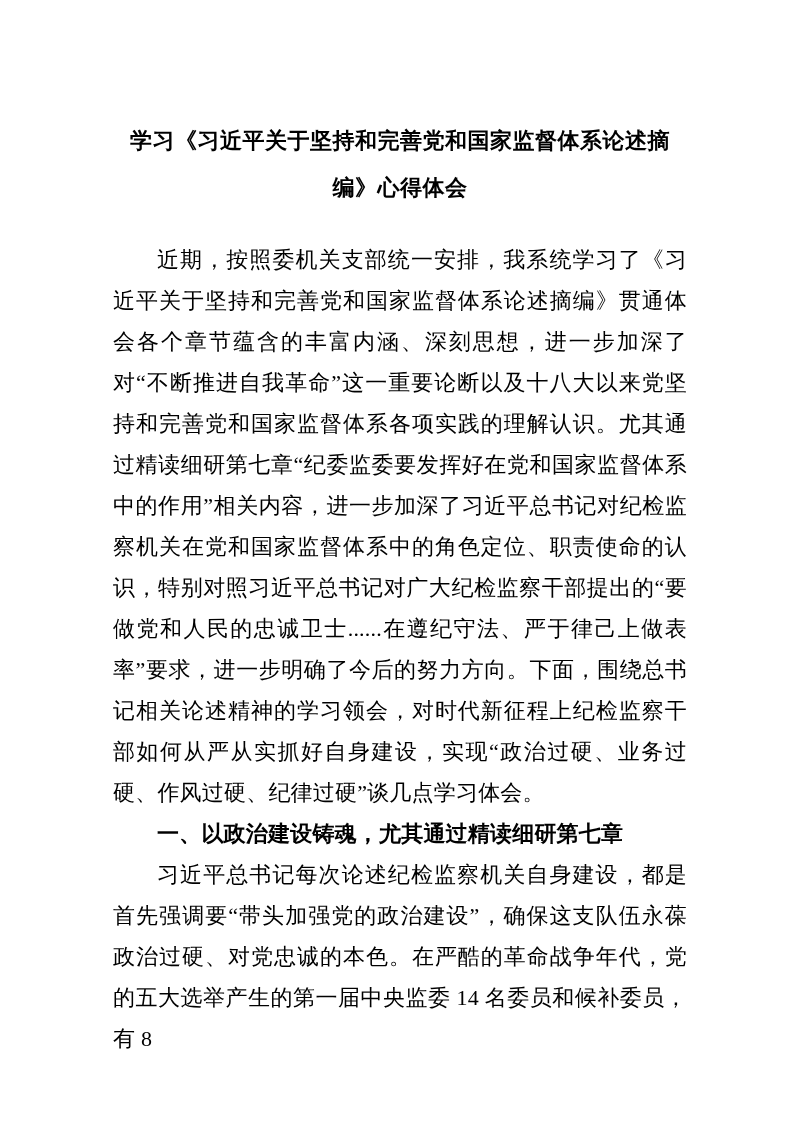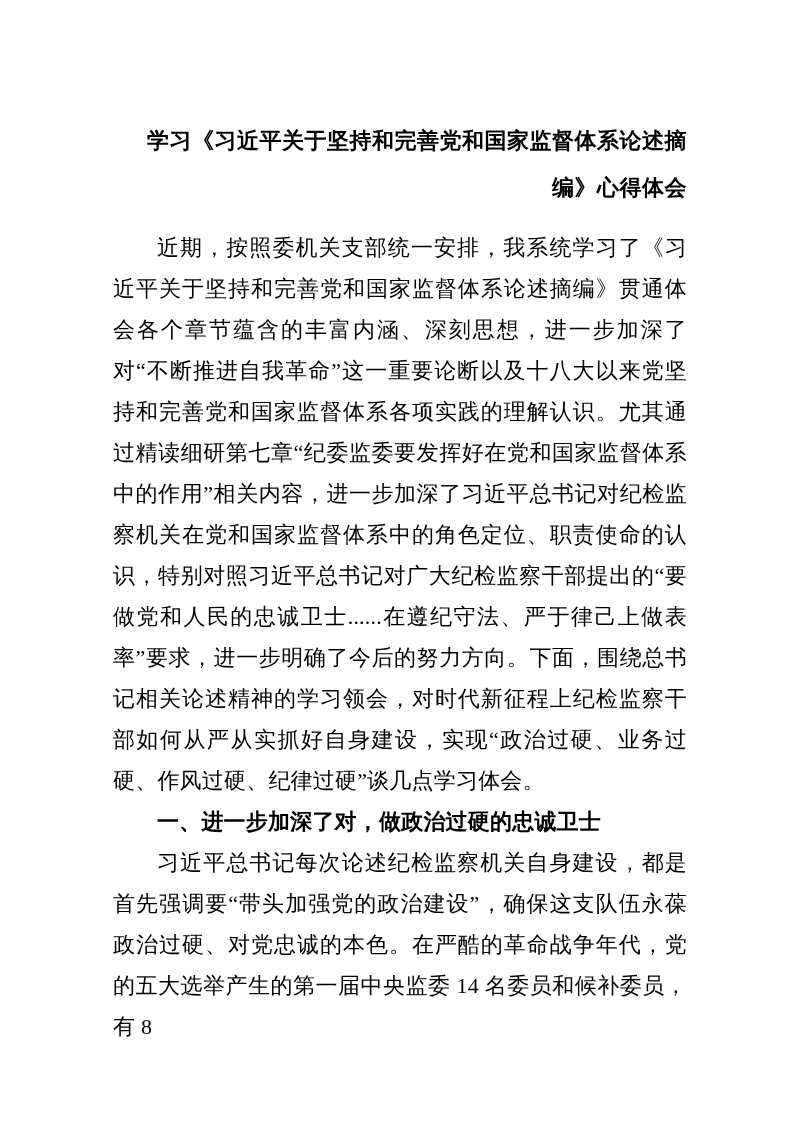--- a/index.html
+++ b/index.html
@@ -19,47 +19,47 @@
   .content {
     position: absolute;
     left: 113px;
     top: 117px;
     width: 574px;
   }
   .doc-title {
     font-size: 22px;
     font-weight: bold;
     line-height: 47px;
-    text-align: right;
+    text-align: center;
     margin: 0;
     letter-spacing: 0.5px;
   }
   .para {
     font-size: 22px;
     line-height: 41px;
     text-align: justify;
     text-indent: 2em;
     margin: 0;
     letter-spacing: 0.2px;
   }
   .para-first {
-    margin-top: 16px;
+    margin-top: 28px;
   }
   .heading {
     font-size: 22px;
     font-weight: bold;
     line-height: 41px;
     text-indent: 2em;
     margin: 0;
     letter-spacing: 0.2px;
   }
 </style>
 </head>
 <body>
 
 <div class="page">
   <div class="content">
     <h1 class="doc-title">学习《习近平关于坚持和完善党和国家监督体系论述摘编》心得体会</h1>
     <p class="para para-first">近期，按照委机关支部统一安排，我系统学习了《习近平关于坚持和完善党和国家监督体系论述摘编》贯通体会各个章节蕴含的丰富内涵、深刻思想，进一步加深了对“不断推进自我革命”这一重要论断以及十八大以来党坚持和完善党和国家监督体系各项实践的理解认识。尤其通过精读细研第七章“纪委监委要发挥好在党和国家监督体系中的作用”相关内容，进一步加深了习近平总书记对纪检监察机关在党和国家监督体系中的角色定位、职责使命的认识，特别对照习近平总书记对广大纪检监察干部提出的“要做党和人民的忠诚卫士......在遵纪守法、严于律己上做表率”要求，进一步明确了今后的努力方向。下面，围绕总书记相关论述精神的学习领会，对时代新征程上纪检监察干部如何从严从实抓好自身建设，实现“政治过硬、业务过硬、作风过硬、纪律过硬”谈几点学习体会。</p>
-    <h2 class="heading">一、进一步加深了对，做政治过硬的忠诚卫士</h2>
+    <h2 class="heading">一、以政治建设铸魂，尤其通过精读细研第七章</h2>
     <p class="para">习近平总书记每次论述纪检监察机关自身建设，都是首先强调要“带头加强党的政治建设”，确保这支队伍永葆政治过硬、对党忠诚的本色。在严酷的革命战争年代，党的五大选举产生的第一届中央监委 14 名委员和候补委员，有 8</p>
   </div>
 </div>
 
 </body></html>

